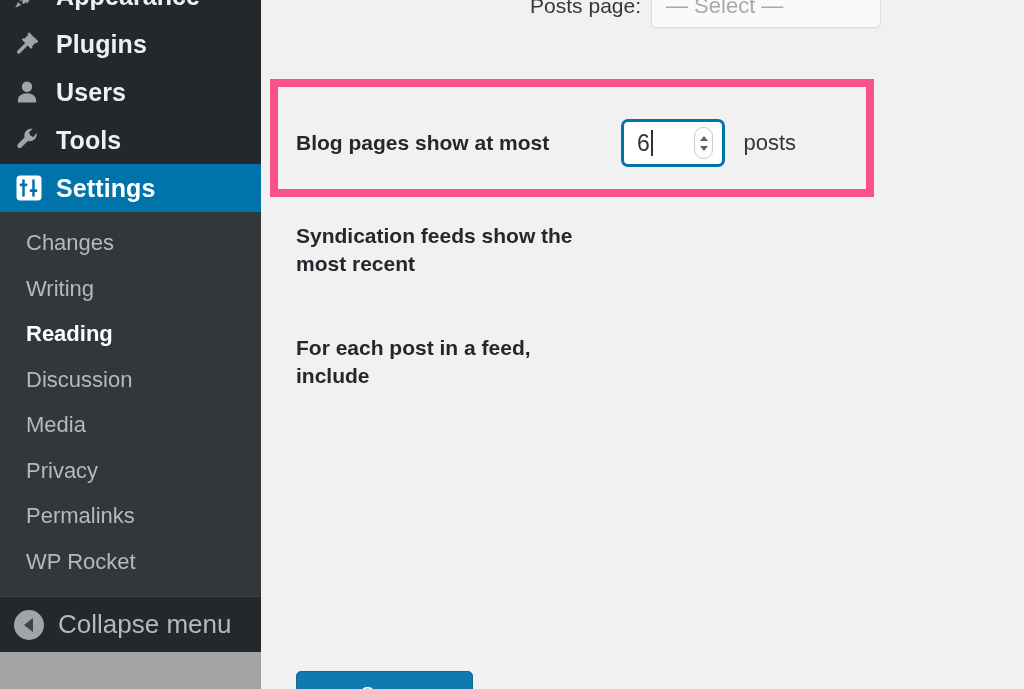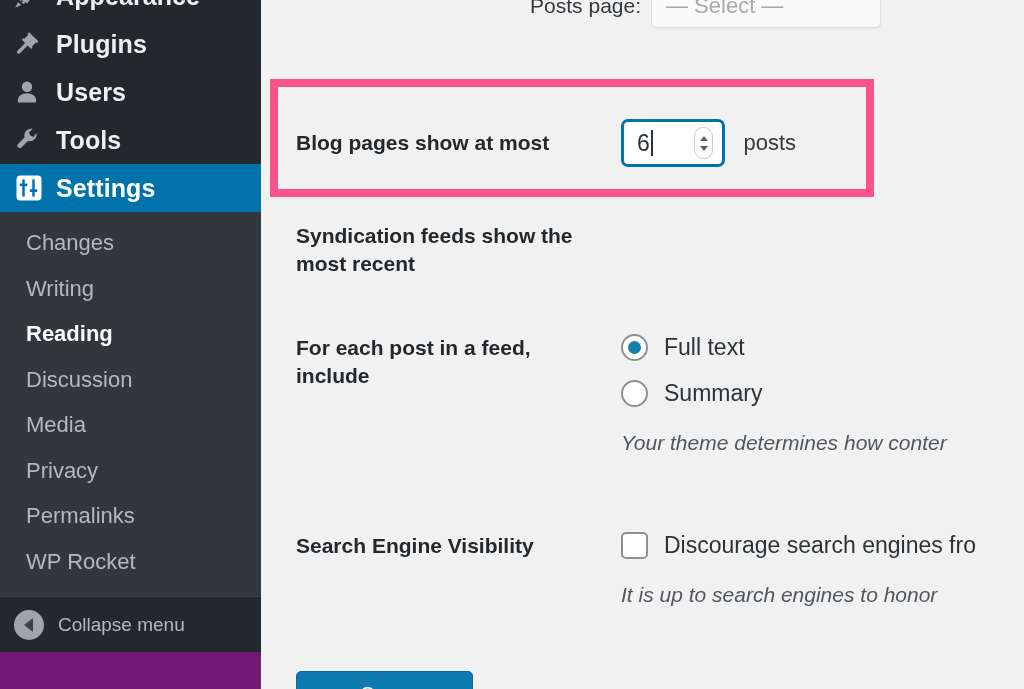--- a/index.html
+++ b/index.html
@@ -22,21 +22,21 @@
     overflow: hidden;
   }
 
   
   .adminmenu {
     position: absolute;
     left: 0;
     top: 0;
     width: 309px;
     height: 689px;
-    background: #701a75;
+    background: #a3a3a3;
     overflow: hidden;
   }
   .menu-top-group {
     background: #23282d;
   }
   .menu-item {
     position: relative;
     display: flex;
     align-items: center;
     height: 48px;
@@ -112,21 +112,21 @@
     margin-right: 14px;
   }
   .collapse-icon .tri {
     width: 0; height: 0;
     border-style: solid;
     border-width: 7px 9px 7px 0;
     border-color: transparent #3c4247 transparent transparent;
     margin-right: 2px;
   }
   .collapse-label {
-    font-size: 19px;
+    font-size: 26px;
     color: #b4b9be;
   }
 
   
   .content {
     position: absolute;
     left: 261px;
     top: 0;
     width: 763px;
     height: 689px;
@@ -480,40 +480,19 @@
         <span class="unit-text">posts</span>
       </div>
     </div>
 
     <div class="row-syndication">
       <div class="row-label">Syndication feeds show the most recent</div>
     </div>
 
     <div class="row-feedinclude">
       <div class="row-label">For each post in a feed, include</div>
-      <div class="row-field">
-        <label class="radio-line">
-          <span class="radio checked"></span>
-          <span class="radio-label">Full text</span>
-        </label>
-        <label class="radio-line">
-          <span class="radio"></span>
-          <span class="radio-label">Summary</span>
-        </label>
-        <div class="desc">Your theme determines how conter</div>
-      </div>
-    </div>
-
-    <div class="row-seo">
-      <div class="row-label">Search Engine Visibility</div>
-      <div class="row-field">
-        <label class="check-line">
-          <span class="checkbox"></span>
-          <span class="check-label">Discourage search engines fro</span>
-        </label>
-        <div class="desc">It is up to search engines to honor</div>
-      </div>
-    </div>
+    </div>
+
 
     <button class="submit-btn">Save Changes</button>
 
   </main>
 </div>
 
 </body></html>

